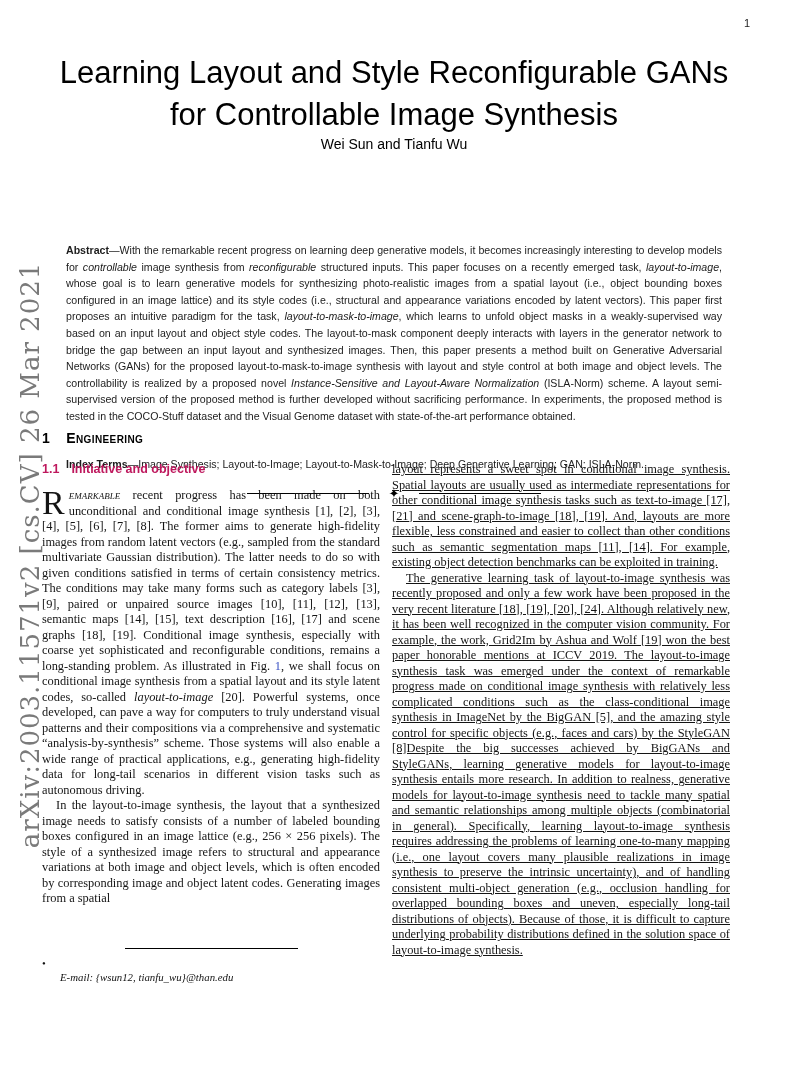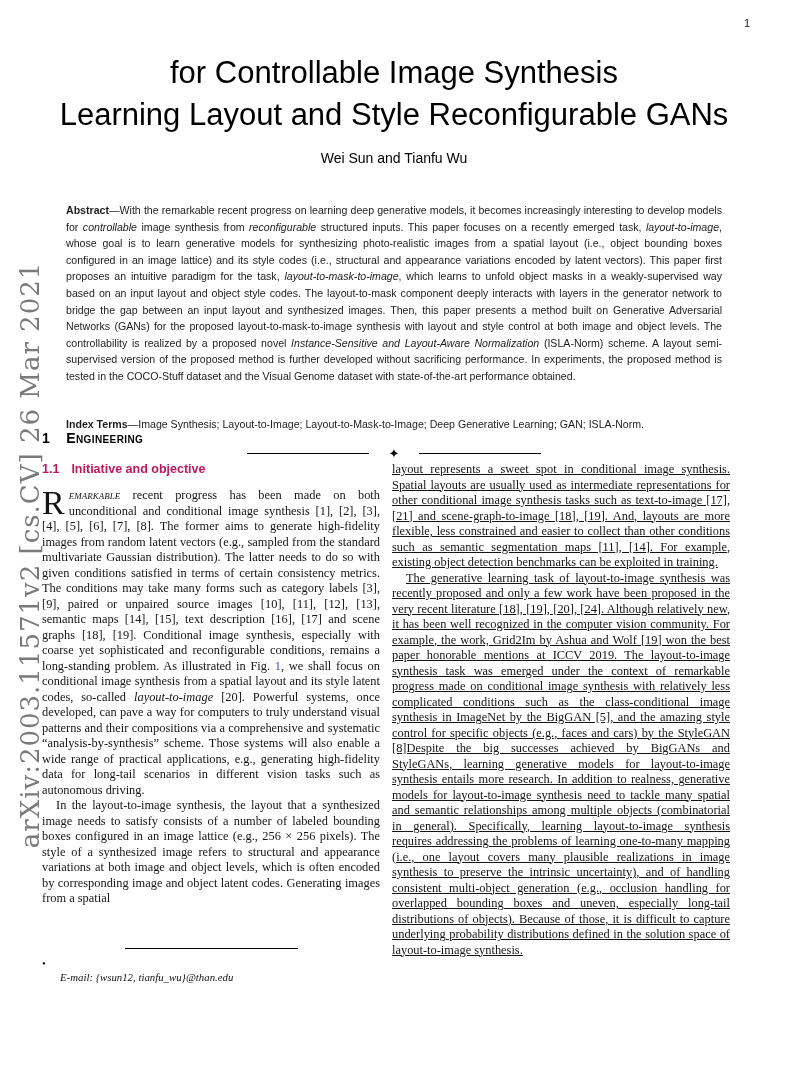--- a/index.html
+++ b/index.html
@@ -16,27 +16,27 @@
     font-family:"DejaVu Serif", serif;
     font-size:26px; letter-spacing:1px; color:#7a7a7a;
   }
 
   .paper-title {
     position:absolute; top:52px; left:0; width:100%;
     text-align:center; font-size:31px; line-height:42px;
     font-weight:normal; color:#000;
   }
   .authors {
-    position:absolute; top:150px; left:0; width:100%;
+    position:absolute; top:136px; left:0; width:100%;
     text-align:center; font-size:14px; color:#000;
   }
 
   .frontmatter { position:absolute; top:202px; left:66px; width:656px; }
   .abstract, .index-terms {
-    font-size:10.6px; line-height:16.6px; text-align:justify; color:#1c1c1c;
+    font-size:10.6px; line-height:16.6px; text-align:justify; color:#1c1c1c;margin-top:40px;
   }
   .index-terms { margin-top:31px; }
 
   .bd { font-weight:bold; }
   .it { font-style:italic; }
   .sc { font-variant:small-caps;font-style:italic; }
   .lnk { color:#3c53c4; }
 
   .divider { margin-top:15px; display:flex; align-items:center; justify-content:center; gap:20px; }
   .divider .line { width:122px; height:1.4px; background:#000; }
@@ -82,22 +82,22 @@
 </head>
 <body>
 
 <div class="page">
 
   <div class="page-number">1</div>
 
   <div class="arxiv-banner" style="color: rgb(122, 122, 122);">arXiv:2003.11571v2  [cs.CV]  26 Mar 2021</div>
 
   <div class="paper-title">
+    <div>Learning Layout and Style Reconfigurable GANs</div>
     <div>for Controllable Image Synthesis</div>
-    <div>Learning Layout and Style Reconfigurable GANs</div>
   </div>
 
   <div class="authors">Wei Sun and Tianfu Wu</div>
 
   <div class="frontmatter">
     <div class="abstract"><span class="bd">Abstract</span><span>—With the remarkable recent progress on learning deep generative models, it becomes increasingly interesting to develop models for </span><span class="it">controllable</span><span> image synthesis from </span><span class="it">reconfigurable</span><span> structured inputs. This paper focuses on a recently emerged task, </span><span class="it">layout-to-image</span><span>, whose goal is to learn generative models for synthesizing photo-realistic images from a spatial layout (i.e., object bounding boxes configured in an image lattice) and its style codes (i.e., structural and appearance variations encoded by latent vectors). This paper first proposes an intuitive paradigm for the task, </span><span class="it">layout-to-mask-to-image</span><span>, which learns to unfold object masks in a weakly-supervised way based on an input layout and object style codes. The layout-to-mask component deeply interacts with layers in the generator network to bridge the gap between an input layout and synthesized images. Then, this paper presents a method built on Generative Adversarial Networks (GANs) for the proposed layout-to-mask-to-image synthesis with layout and style control at both image and object levels. The controllability is realized by a proposed novel </span><span class="it">Instance-Sensitive and Layout-Aware Normalization</span><span> (ISLA-Norm) scheme. A layout semi-supervised version of the proposed method is further developed without sacrificing performance. In experiments, the proposed method is tested in the COCO-Stuff dataset and the Visual Genome dataset with state-of-the-art performance obtained.</span></div>
     <div class="index-terms"><span class="bd">Index Terms</span><span>—Image Synthesis; Layout-to-Image; Layout-to-Mask-to-Image; Deep Generative Learning; GAN; ISLA-Norm.</span></div>
     <div class="divider">
       <span class="line"></span>
       <span class="star">✦</span>

